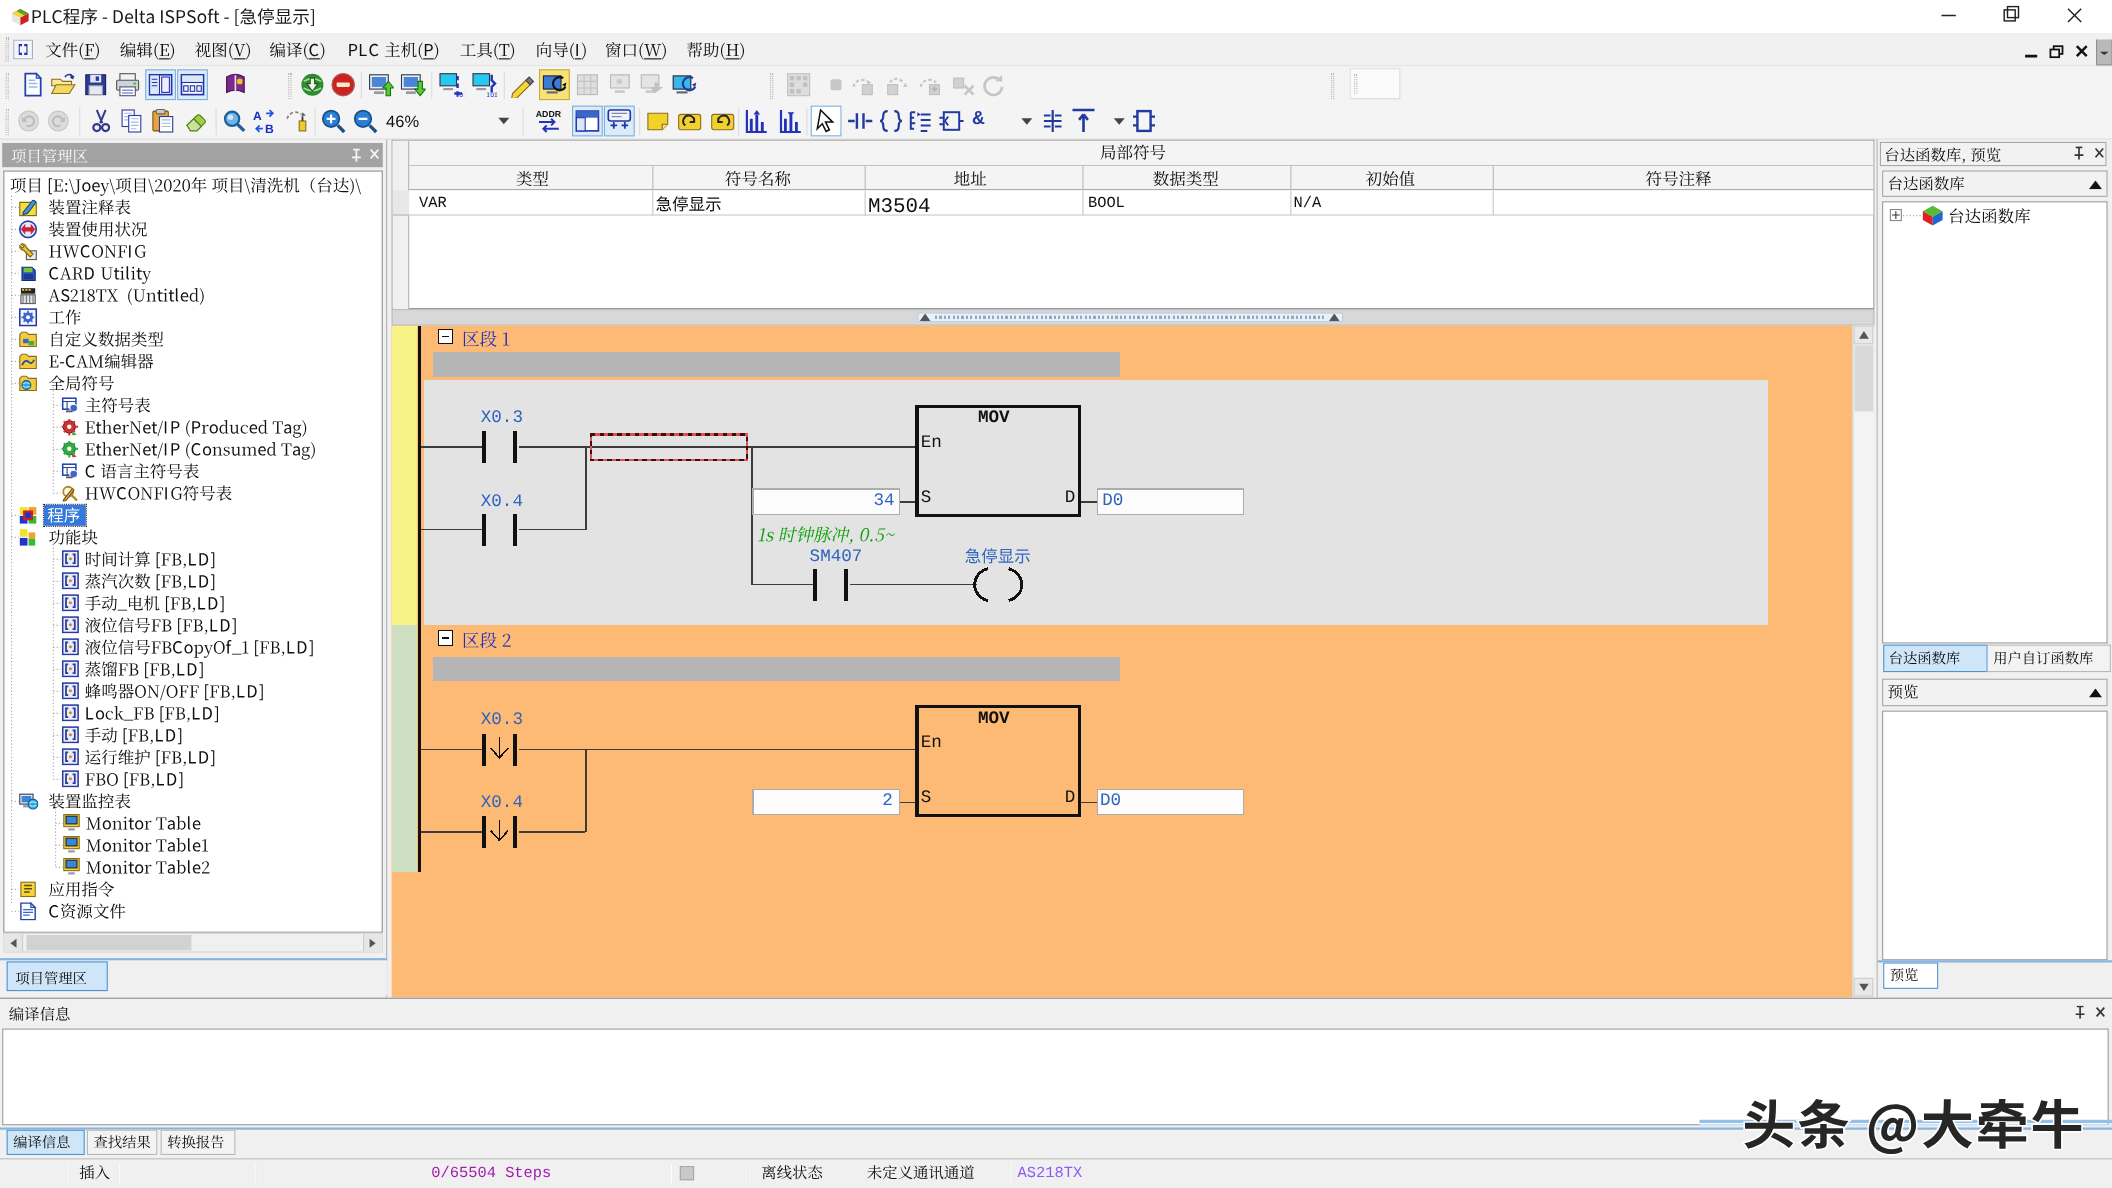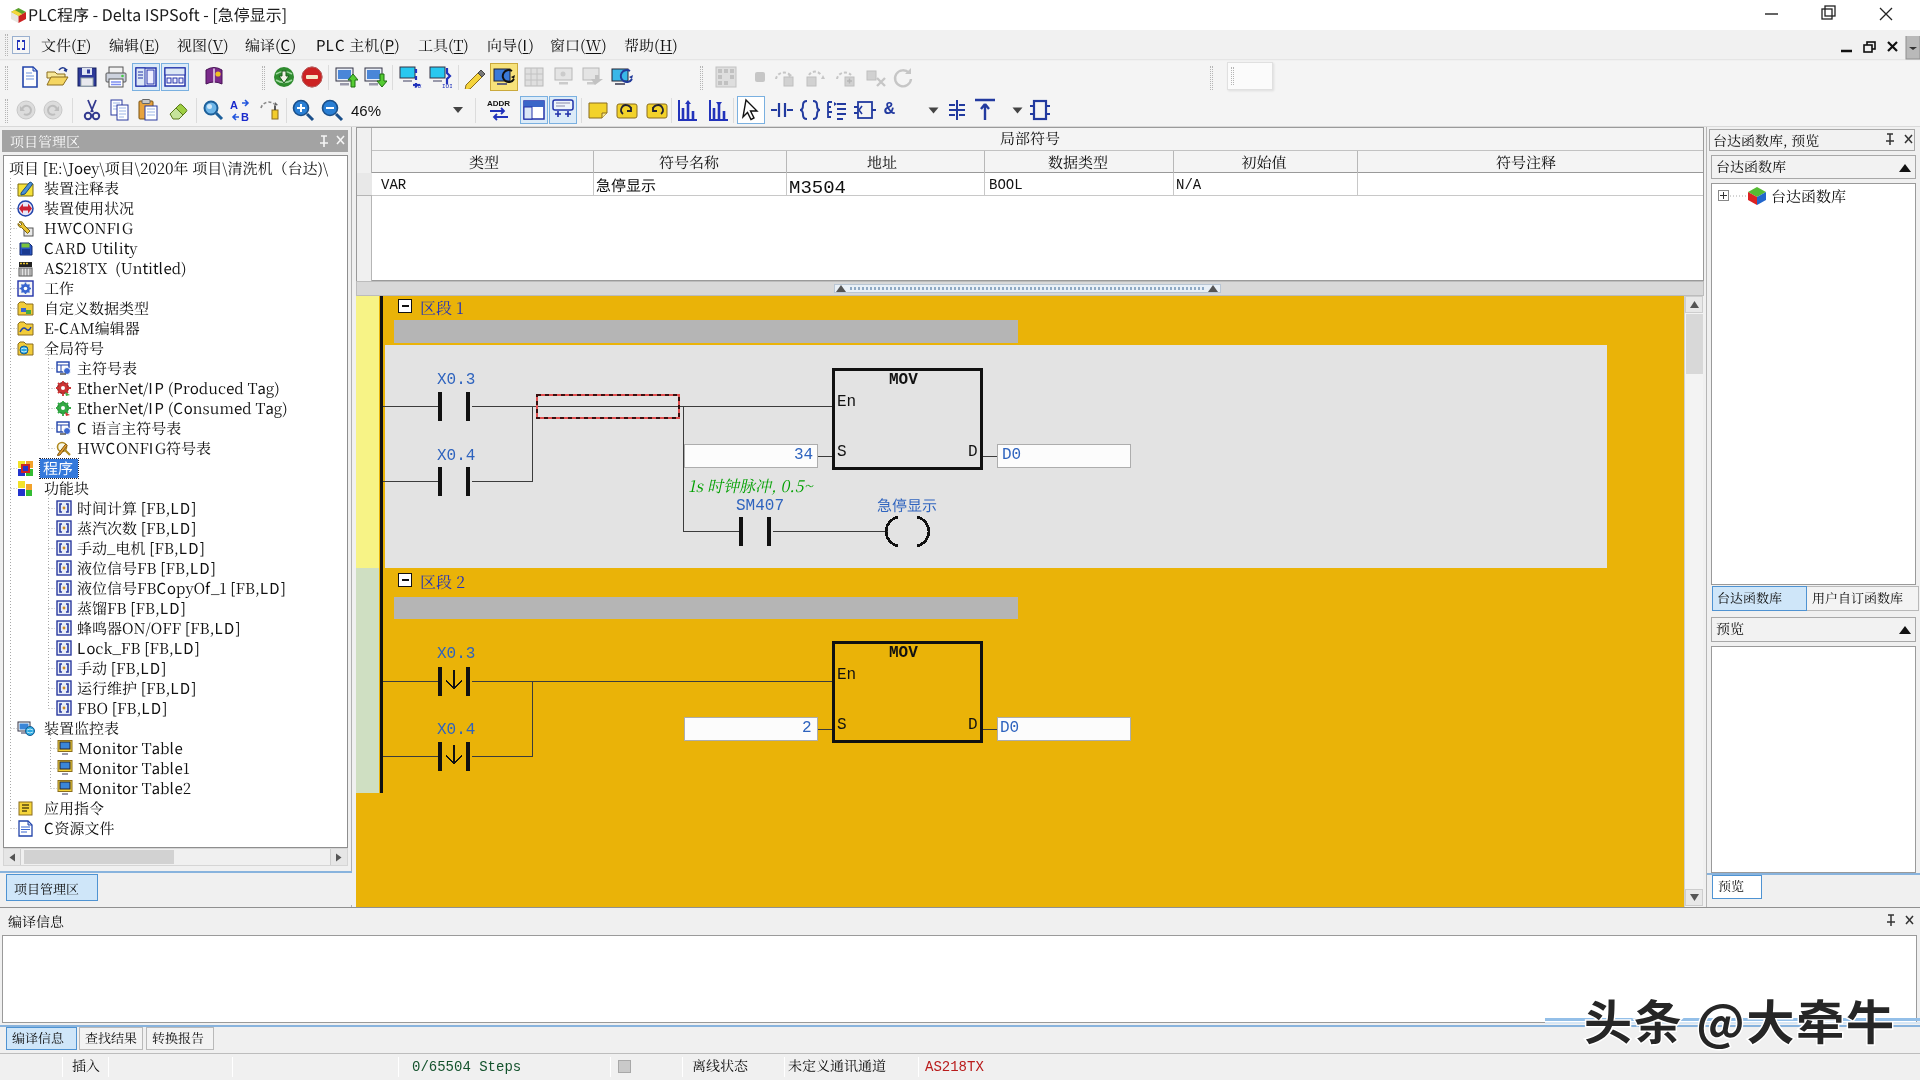--- a/index.html
+++ b/index.html
@@ -18,21 +18,21 @@
 .tbtn-on { position:absolute; width:28px; height:28px; border:1px solid #7ab0e0; background:#dcebf8; }
 
 #lpanel { position:absolute; left:0; top:127px; width:352px; height:780px; background:#f0f0f0; border-right:1px solid #b0b0b0; }
 #lphead { position:absolute; left:2px; top:3px; width:346px; height:22px; background:#a3a3a3; }
 #lptree { position:absolute; left:3px; top:28px; width:345px; height:693px; background:#ffffff; border:1px solid #8e8e8e; overflow:hidden; }
 #lpscroll { position:absolute; left:3px; top:721px; width:345px; height:18px; background:#f0f0f0; border:1px solid #d5d5d5; }
 #lptabrow { position:absolute; left:0; top:744px; width:352px; height:34px; background:#f0f0f0; border-top:2px solid #88b3dd; }
 
 #symtable { position:absolute; left:356px; top:127px; width:1348px; height:154px; background:#ffffff; border:1px solid #9a9a9a; }
 #csplit { position:absolute; left:356px; top:281px; width:1348px; height:15px; background:#d8d8d8; border:1px solid #bcbcbc; }
-#ladder { position:absolute; left:356px; top:296px; width:1328px; height:611px; background:#eab308; }
+#ladder { position:absolute; left:356px; top:296px; width:1328px; height:611px; background:#fdba74; }
 #lscroll { position:absolute; left:1684px; top:296px; width:19px; height:611px; background:#f3f3f3; border-left:1px solid #d0d0d0; }
 
 #rpanel { position:absolute; left:1706px; top:127px; width:214px; height:780px; background:#f0f0f0; border-left:1px solid #b5b5b5; }
 
 #bpanel { position:absolute; left:0; top:907px; width:1920px; height:146px; background:#f0f0f0; border-top:1px solid #909090; }
 #statusbar { position:absolute; left:0; top:1053px; width:1920px; height:27px; background:#f0f0f0; border-top:1px solid #bdbdbd; }
 .ssep { position:absolute; top:1057px; width:1px; height:20px; background:#cfcfcf; border-right:1px solid #ffffff; }
 .box { position:absolute; border:1px solid #a8a8a8; background:#f2f2f2; }
 .whitebox { position:absolute; border:1px solid #9a9a9a; background:#ffffff; }
 .tab-act { position:absolute; border:1px solid #4f93d2; background:#cfe6f9; }
@@ -658,23 +658,23 @@
 
 <div id="statusbar"></div>
 <div class="ssep" style="left:62px"></div>
 <div class="ssep" style="left:108px"></div>
 <div class="ssep" style="left:232px"></div>
 <div class="ssep" style="left:398px"></div>
 <div class="ssep" style="left:610px"></div>
 <div class="ssep" style="left:682px"></div>
 <div class="ssep" style="left:784px"></div>
 <div class="ssep" style="left:918px"></div>
-<span class="abs mono" style="left:412px;top:1059px;font-size:14px;color:#14532d">0/65504 Steps</span>
+<span class="abs mono" style="left:392px;top:1059px;font-size:14px;color:#a21caf">0/65504 Steps</span>
 <div class="abs" style="left:618px;top:1060px;width:13px;height:13px;background:#c9c9c9;border:1px solid #a8a8a8"></div>
-<span class="abs mono" style="left:925px;top:1059px;font-size:14px;color:#b91c1c">AS218TX</span>
+<span class="abs mono" style="left:925px;top:1059px;font-size:14px;color:#8b5cf6">AS218TX</span>
 
 <div class="abs" style="left:1545px;top:1018px;width:375px;height:3px;background:#93bfe8"></div>
 <div class="abs" style="left:1545px;top:1022px;width:375px;height:2px;background:#d7e7f6;"></div>
 
 <div id="treeicons">
 
   <svg class="abs" style="left:0;top:0" width="352" height="907" viewBox="0 0 352 907">
     <g stroke="#a8a8a8" stroke-width="1" stroke-dasharray="1 2" fill="none">
       <line x1="10.5" y1="178" x2="10.5" y2="822"></line>
       <line x1="10.5" y1="188.5" x2="17" y2="188.5"></line>

